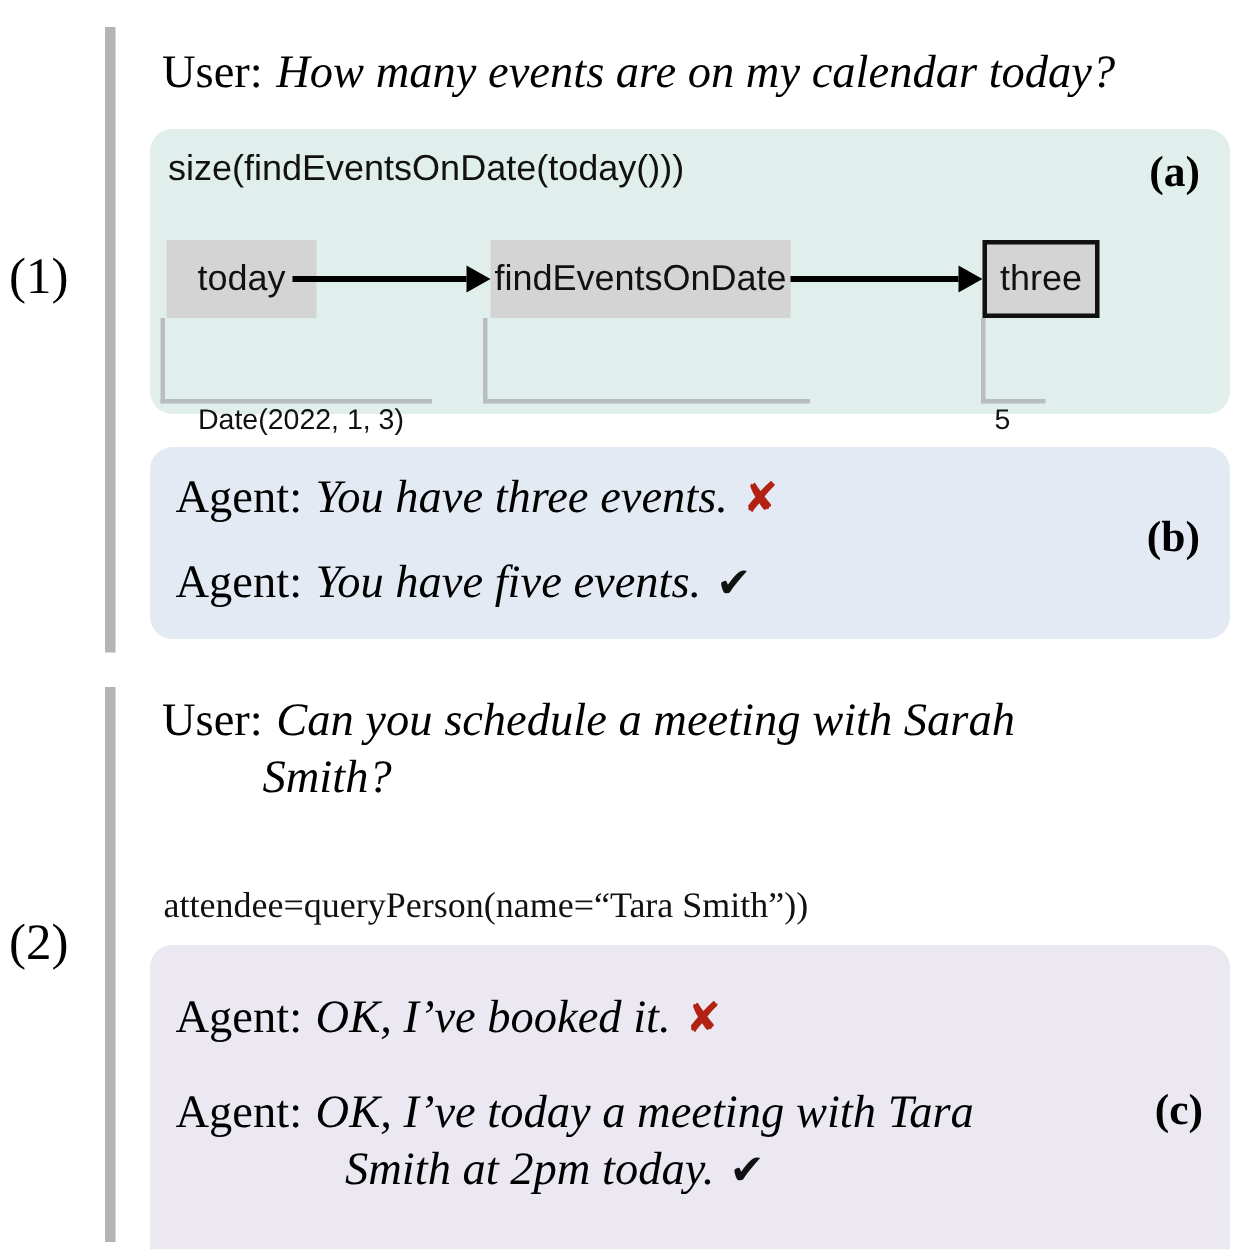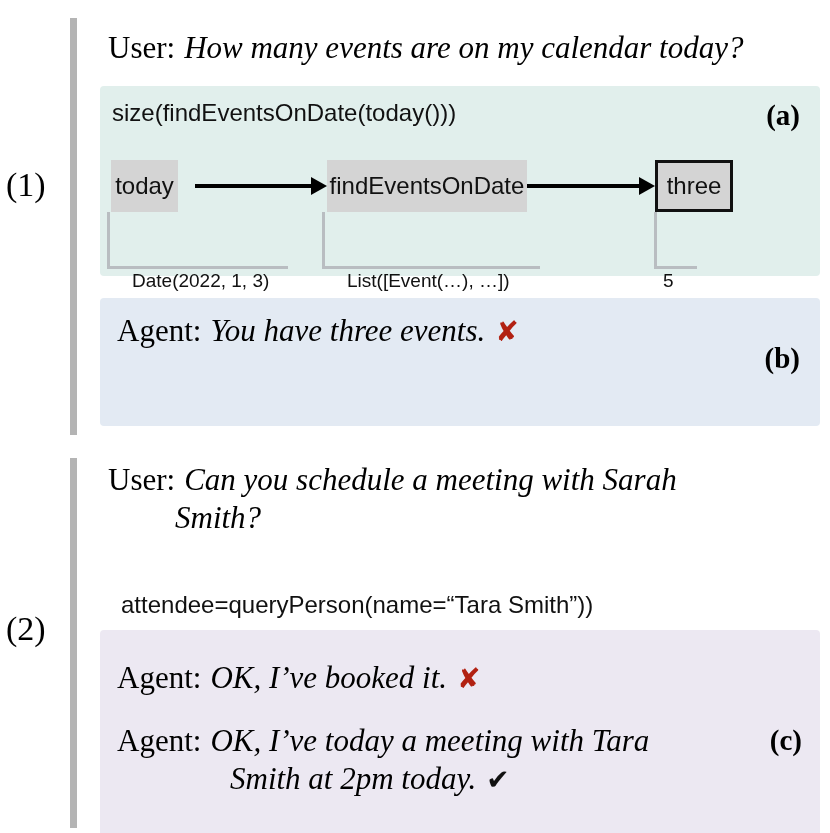--- a/index.html
+++ b/index.html
@@ -17,42 +17,42 @@
 
   
   .dialog{position:absolute;font-size:31px;white-space:nowrap;}
   .speaker{font-style:normal;padding-right:9px;}
   .utter{font-style:italic;margin-top:28px;}
   .u1{left:108px;top:30px;}
   .u2l1{left:108px;top:462px;}
   .u2l2{left:175px;top:500px;text-align:center;}
 
   
-  .box{position:absolute;left:100px;width:720px;border-radius:4px;}
+  .box{position:absolute;left:100px;width:720px;border-radius:15px;}
   .box-a{top:86px;height:190px;background:var(--program-box-bg,#e1efec);}
   .box-b{top:298px;height:128px;background:var(--response-box-b-bg,#e3eaf3);}
   .box-c{top:630px;height:232px;background:var(--response-box-c-bg,#ece8f2);}
   .tag{position:absolute;font-size:29px;font-weight:bold;white-space:nowrap;}
   .tagA{right:20px;top:13px;}
   .tagB{right:20px;top:44px;}
   .tagC{right:18px;top:94px;}
 
   
   .code{position:absolute;font-family:"Liberation Sans",sans-serif;font-size:24px;color:#111;white-space:nowrap;}
   .codeA{left:12px;top:13px;}
   .code2l1{left:107px;top:561px;}
-  .code2l2{left:121px;top:591px;}
+  .code2l2{left:109px;top:591px;font-family:Liberation Serif, serif;}
 
   
   .node{
     position:absolute;top:74px;height:52px;background:var(--node-bg,#d4d4d4);
     font-family:"Liberation Sans",sans-serif;font-size:24px;color:#111;
     display:flex;align-items:center;justify-content:center;box-sizing:border-box;white-space:nowrap;
   }
-  .node-today{left:11px;width:67px;}
+  .node-today{left:11px;width:100px;}
   .node-find{left:227px;width:200px;}
   .node-size{left:555px;width:78px;border:3px solid var(--node-border,#111);}
 
   
   .aline{position:absolute;top:98px;height:4px;background:#000;}
   .a1line{left:95px;width:116px;}
   .a2line{left:427px;width:112px;}
   .ahead{position:absolute;top:91px;width:0;height:0;border-top:9px solid transparent;border-bottom:9px solid transparent;border-left:16px solid #000;}
   .a1head{left:211px;}
   .a2head{left:539px;}
@@ -103,27 +103,29 @@
     <div class="ahead a2head"></div>
 
     <div class="bv bv1"></div>
     <div class="bh bh1"></div>
     <div class="bv bv2"></div>
     <div class="bh bh2"></div>
     <div class="bv bv3"></div>
     <div class="bh bh3"></div>
 
     <div class="val v1">Date(2022, 1, 3)</div>
-    <div class="val v2">List([Event(…), …])</div>
     <div class="val v3">5</div>
   </div>
 
   <div class="box box-b">
     <div class="resp b-r1">
       <span class="speaker">Agent:</span><span class="utter">You have three events.</span><span class="mark cross">✘</span>
+    </div>
+    <div class="resp b-r2">
+      <span class="speaker">Agent:</span><span class="utter">You have five events.</span><span class="mark check">✔</span>
     </div>
     <div class="tag tagB">(b)</div>
   </div>
 
   <div class="panel-num num2">(2)</div>
   <div class="vbar vbar2"></div>
 
   <div class="dialog u2l1">
     <span class="speaker">User:</span><span class="utter">Can you schedule a meeting with Sarah</span>
   </div>

